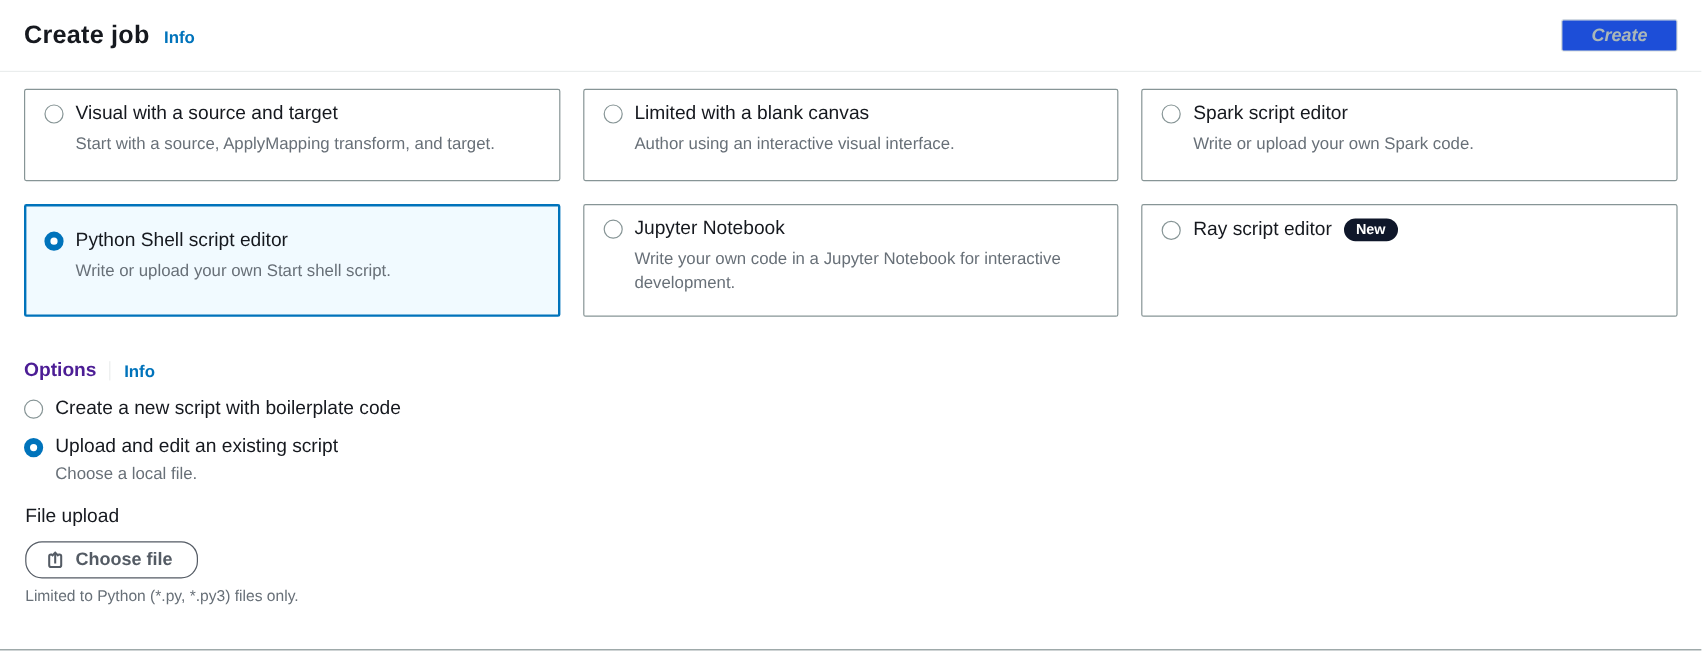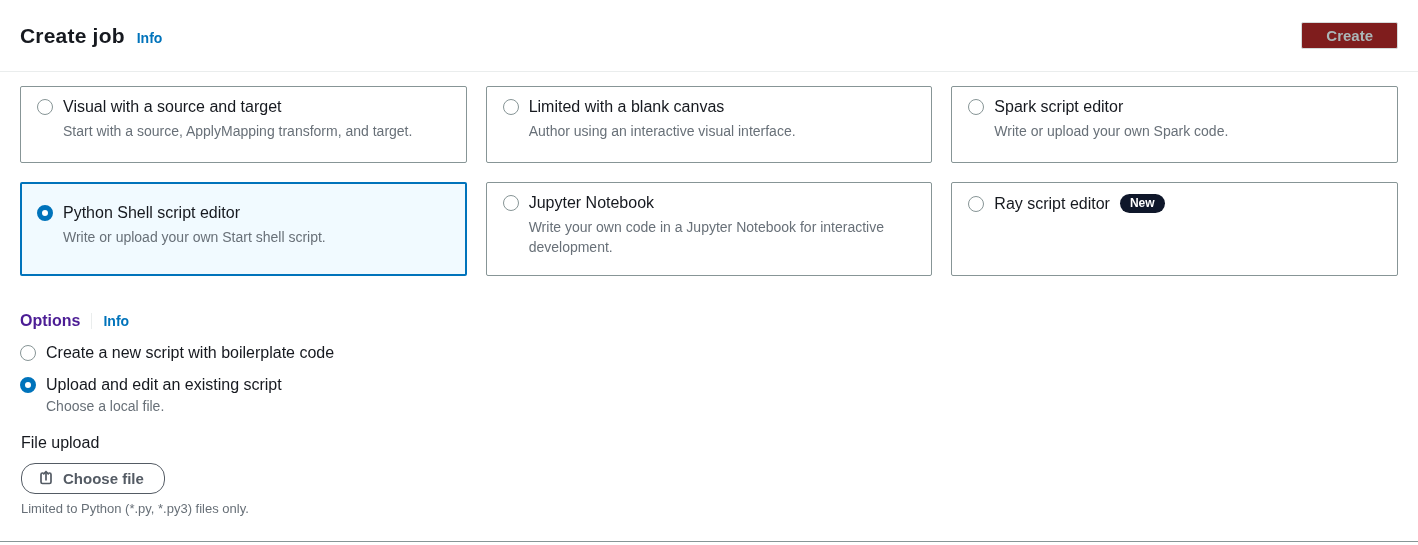--- a/index.html
+++ b/index.html
@@ -7,44 +7,45 @@
   body {
     font-family: "Liberation Sans", "DejaVu Sans", sans-serif;
     background: #ffffff;
     color: #16191f;
     position: relative;
     overflow: hidden;
   }
 
   
   .page-header {
-    height: 72px;
+    height: 60px;
     display: flex;
     align-items: center;
     justify-content: space-between;
     padding: 0 20px;
     border-bottom: 1px solid #eaeded;
     background: #ffffff;
   }
   .title-wrap { display: flex; align-items: baseline; gap: 12px; }
   .page-title { font-size: 21px; font-weight: 700; color: #16191f; letter-spacing: .2px; }
   .info-link {
     font-size: 14px; font-weight: 700; color: #0073bb;
     text-decoration: none; cursor: pointer;
   }
   .btn-primary-disabled {
-    background: #7f1d1d;
+    background: #1d4ed8;
     border: 1px solid #d5dbdb;
     border-radius: 2px;
     color: #aab7b8;
     font-weight: 700;
     font-size: 15px;
     padding: 4px 24px;
     font-family: inherit;
     cursor: not-allowed;
+    font-style: italic;
   }
 
   
   .cards-grid {
     margin: 14px 20px 0 20px;
     display: grid;
     grid-template-columns: repeat(3, 1fr);
     grid-template-rows: 77px 94px;
     column-gap: 19px;
     row-gap: 19px;
@@ -103,21 +104,21 @@
     margin: 4px 0 0 26px;
     font-size: 14px;
     color: #687078;
   }
 
   
   .file-upload-label { margin: 20px 20px 0 21px; font-size: 16px; color: #16191f; }
   .choose-file-btn {
     margin: 11px 0 0 21px;
     display: inline-flex;
-    align-items: flex-start;
+    align-items: flex-end;
     gap: 9px;
     background: #ffffff;
     border: 1px solid #545b64;
     border-radius: 14px;
     color: #545b64;
     font-weight: 700;
     font-size: 15px;
     font-family: inherit;
     padding: 6px 20px 6px 16px;
     cursor: pointer;

